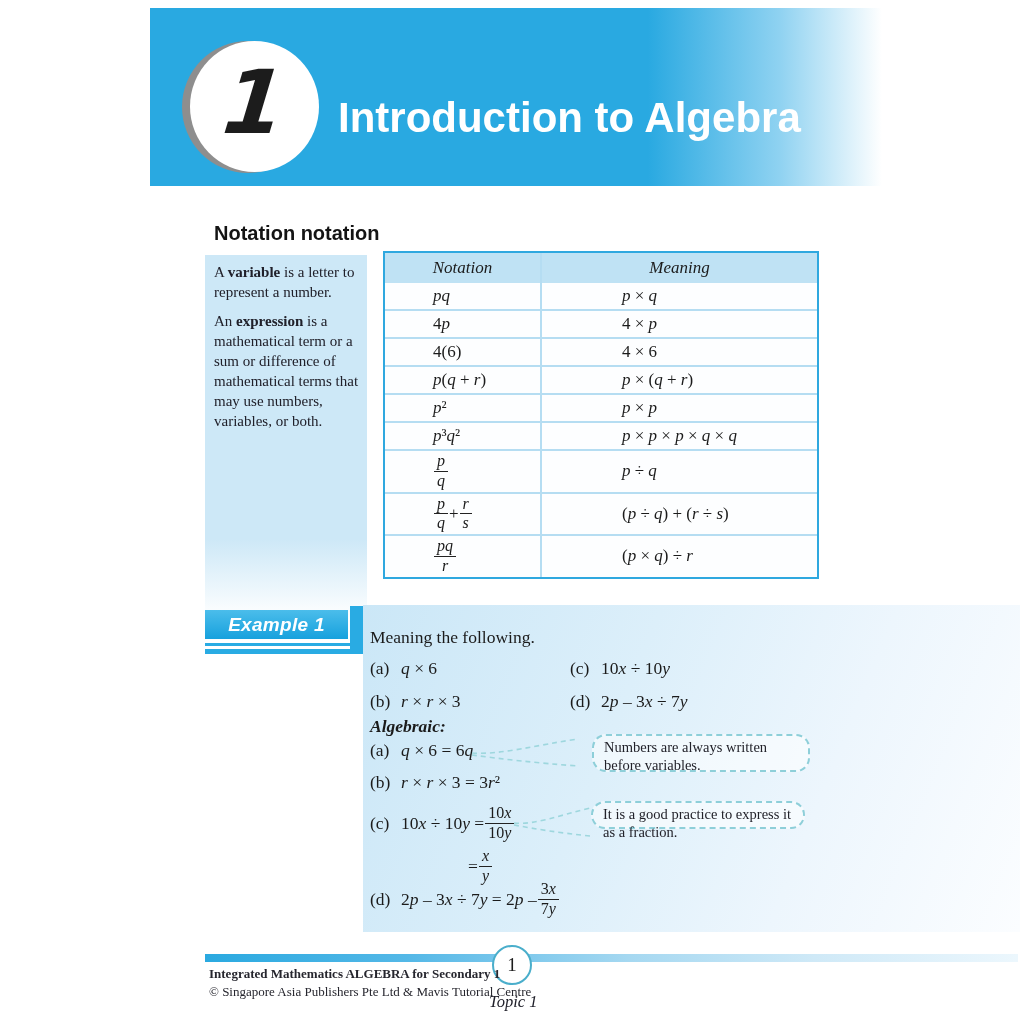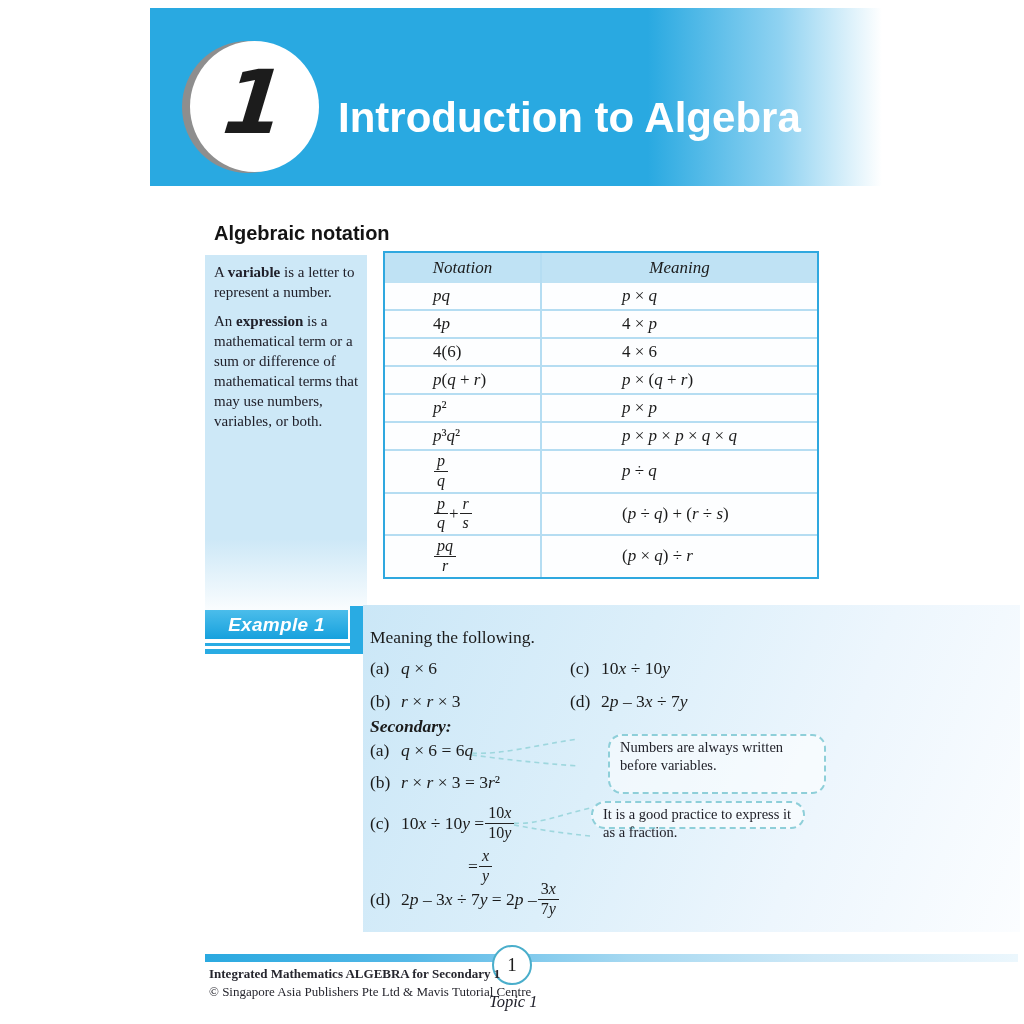--- a/index.html
+++ b/index.html
@@ -112,21 +112,21 @@
 </head>
 <body>
 
 <div class="banner"></div>
 <div class="chapter-badge-shadow"></div>
 <div class="chapter-badge">
   <span class="chapter-num">1</span>
 </div>
 <div class="chapter-title">Introduction to Algebra</div>
 
-<div class="section-heading">Algebraic notation</div>
+<div class="section-heading">Notation notation</div>
 
 <div class="sidebar">
   <p><span>A </span><b>variable</b><span> is a letter to represent a number.</span></p>
   <p><span>An </span><b>expression</b><span> is a mathematical term or a sum or difference of mathematical terms that may use numbers, variables, or both.</span></p>
 </div>
 
 <div class="ntable">
   <div class="trow thead">
     <div class="cell notation mtext">Notation</div>
     <div class="cell meaning mtext">Meaning</div>
@@ -243,21 +243,21 @@
 <div id="problems-col2">
     <div class="prob-line">
       <span class="plabel">(c)</span>
       <span class="mtext">10<i>x</i> ÷ 10<i>y</i></span>
     </div>
     <div class="prob-line">
       <span class="plabel">(d)</span>
       <span class="mtext">2<i>p</i> – 3<i>x</i> ÷ 7<i>y</i></span>
     </div>
   </div>
-<div class="solutions-heading">Secondary:</div>
+<div class="solutions-heading">Algebraic:</div>
 <div id="solutions">
     <div class="sol-line" style="left: 370px; top: 740px;">
       <span class="plabel">(a)</span>
       <span class="mtext"><i>q</i> × 6 = 6<i>q</i></span>
     </div>
     <div class="sol-line" style="left: 370px; top: 772px;">
       <span class="plabel">(b)</span>
       <span class="mtext"><i>r</i> × <i>r</i> × 3 = 3<i>r</i>²</span>
     </div>
     <div class="sol-line" style="left: 370px; top: 803px;">
@@ -287,21 +287,21 @@
 
 <svg class="connector" style="left:470px;top:736px;" width="110" height="32" viewBox="0 0 110 32">
   <path d="M2,17 C32,19 66,9 108,3" fill="none" stroke="#9ed7de" stroke-width="1.6" stroke-dasharray="5 4"></path>
   <path d="M2,19 C32,23 66,27 108,30" fill="none" stroke="#9ed7de" stroke-width="1.6" stroke-dasharray="5 4"></path>
 </svg>
 <svg class="connector" style="left:512px;top:805px;" width="80" height="34" viewBox="0 0 80 34">
   <path d="M2,18 C24,20 48,10 78,3" fill="none" stroke="#9ed7de" stroke-width="1.6" stroke-dasharray="5 4"></path>
   <path d="M2,20 C24,24 48,28 78,31" fill="none" stroke="#9ed7de" stroke-width="1.6" stroke-dasharray="5 4"></path>
 </svg>
 
-<div class="callout" style="left:608px;top:734px;width:218px;height:60px;">
+<div class="callout" style="left:592px;top:734px;width:218px;height:38px;">
   <span>Numbers are always written before variables.</span>
 </div>
 <div class="callout" style="left:591px;top:801px;width:214px;height:28px;">
   <span>It is a good practice to express it as a fraction.</span>
 </div>
 
 <div class="footer-bar"></div>
 <div class="footer-circle">
   <span>1</span>
 </div>

